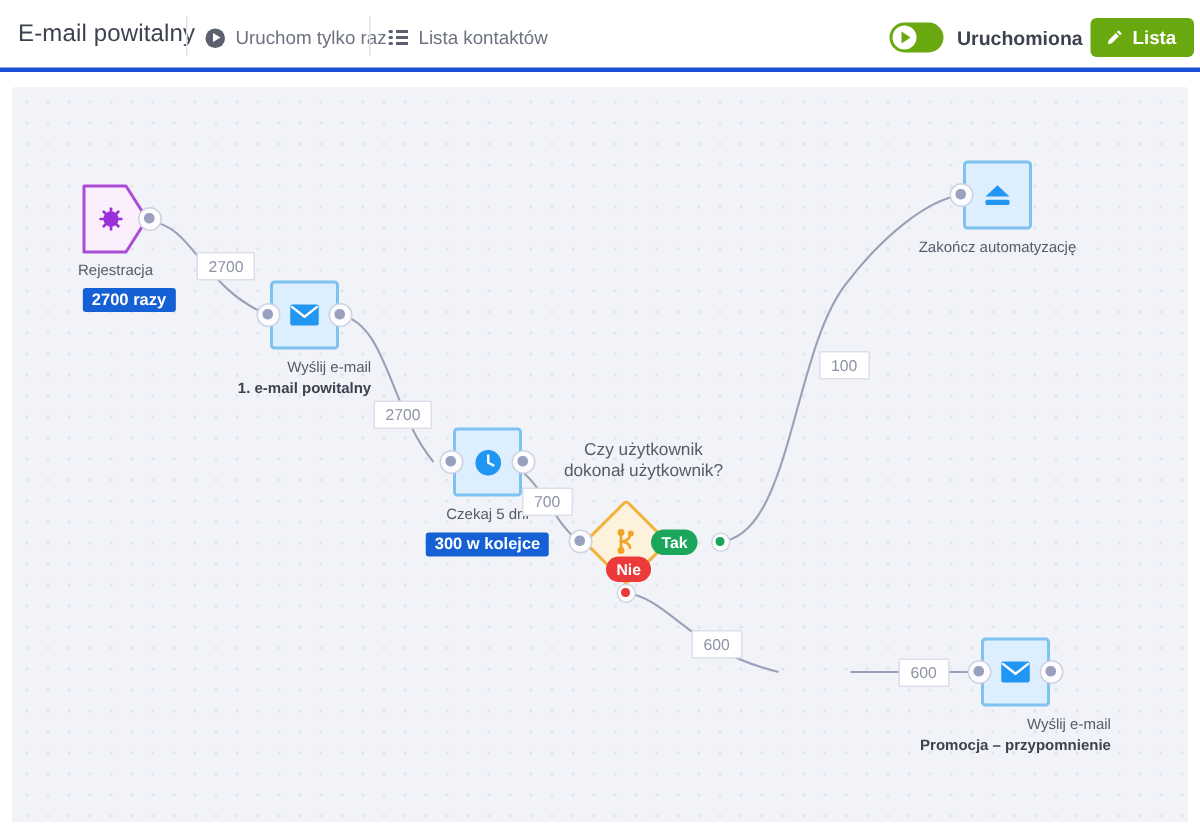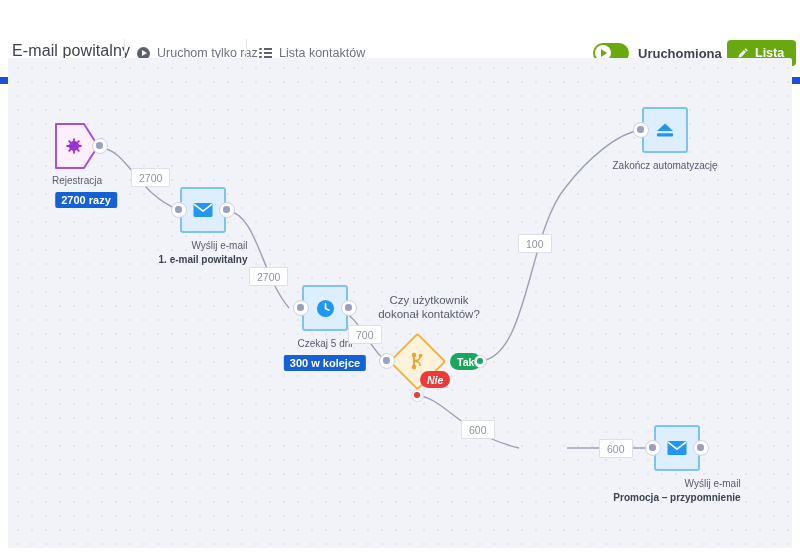--- a/index.html
+++ b/index.html
@@ -7,25 +7,24 @@
     width:800px;height:558px;
     background:#ffffff;
     font-family:"Liberation Sans", sans-serif;
     overflow:hidden;
     -webkit-font-smoothing:antialiased;
   }
   #app{position:relative;width:800px;height:558px;background:#fff;}
 
   
   #header{
-    position:absolute;left:0;top:0;width:800px;height:56px;
+    position:absolute;left:0;top:0;width:800px;height:48px;
     background:#ffffff;
-    border-bottom:7px solid #1d4ed8;
+    border-bottom:3px solid #1d4ed8;
     box-sizing:border-box;
-    margin-top:28px;
   }
   .hdr-title{
     position:absolute;left:12px;top:14px;
     font-size:16px;color:#3d4250;letter-spacing:.1px;
   }
   .hdr-sep{
     position:absolute;top:11px;width:1px;height:26px;background:#e2e4ea;
   }
   .hdr-item{
     position:absolute;top:18px;
@@ -134,24 +133,24 @@
     transform:rotate(45deg);position:absolute;left:8.5px;top:8.5px;
     box-sizing:border-box;border-radius:3px;
   }
   .diamond .dicon{position:absolute;left:20px;top:19px;}
   .qlabel{
     position:absolute;text-align:center;white-space:nowrap;
     font-size:11.5px;color:#565b6b;line-height:14px;
   }
   .pill{
     position:absolute;color:#fff;font-size:10.5px;font-weight:700;
-    padding:2.5px 7px;border-radius:9px;white-space:nowrap;margin-left:16px;
+    padding:2.5px 7px;border-radius:9px;white-space:nowrap;
   }
   .pill.yes{background:#1aa75b;}
-  .pill.no{background:#ec3a3a;font-style:italic;}
+  .pill.no{background:#ec3a3a;}
   .smalldot{
     position:absolute;width:13px;height:13px;border-radius:50%;
     background:#fff;border:1.5px solid #d4d7e4;box-sizing:border-box;
   }
   .smalldot.green:after,.smalldot.red:after{
     content:"";position:absolute;left:2.2px;top:2.2px;width:5.6px;height:5.6px;border-radius:50%;
   }
   .smalldot.green:after{background:#1aa75b;}
   .smalldot.red:after{background:#ec3a3a;}
 
@@ -275,21 +274,21 @@
         </svg>
       </div>
       <span class="port left"></span>
       <span class="port right"></span>
       <div class="nlabel">Czekaj 5 dni</div>
       <div class="badge" style="top:70px;">300 w kolejce</div>
     </div>
 
     <div class="qlabel" style="left:363px;top:235px;width:116px;">
       <span>Czy użytkownik</span><br>
-      <span>dokonał kontaktów?</span>
+      <span>dokonał użytkownik?</span>
     </div>
 
     <div class="diamond" style="left:380px;top:274px;">
       <div class="dm"></div>
       <svg class="dicon" width="18" height="20" viewBox="0 0 18 20">
         <g stroke="#f0a428" stroke-width="1.8" fill="none" stroke-linecap="round">
           <path d="M6,5.5 L6,14.5"></path>
           <path d="M6,10 C9.5,10 12,8.2 12,5.8"></path>
           <path d="M6,10 C9.5,10 12,11.8 12,14.2"></path>
         </g>
@@ -331,18 +330,18 @@
       <span class="port right"></span>
       <div class="nlabel">
         <span>Wyślij e-mail</span><br>
         <span class="b">Promocja – przypomnienie</span>
       </div>
     </div>
 
     <span class="elabel" style="left:123px;top:110px;">2700</span>
     <span class="elabel" style="left:241px;top:209px;">2700</span>
     <span class="elabel" style="left:340px;top:267px;">700</span>
-    <span class="elabel" style="left:510px;top:176px;">100</span>
+    <span class="elabel" style="left:538px;top:176px;">100</span>
     <span class="elabel" style="left:453px;top:362px;">600</span>
     <span class="elabel" style="left:591px;top:381px;">600</span>
 
   </div>
 </div>
 
 </body></html>

